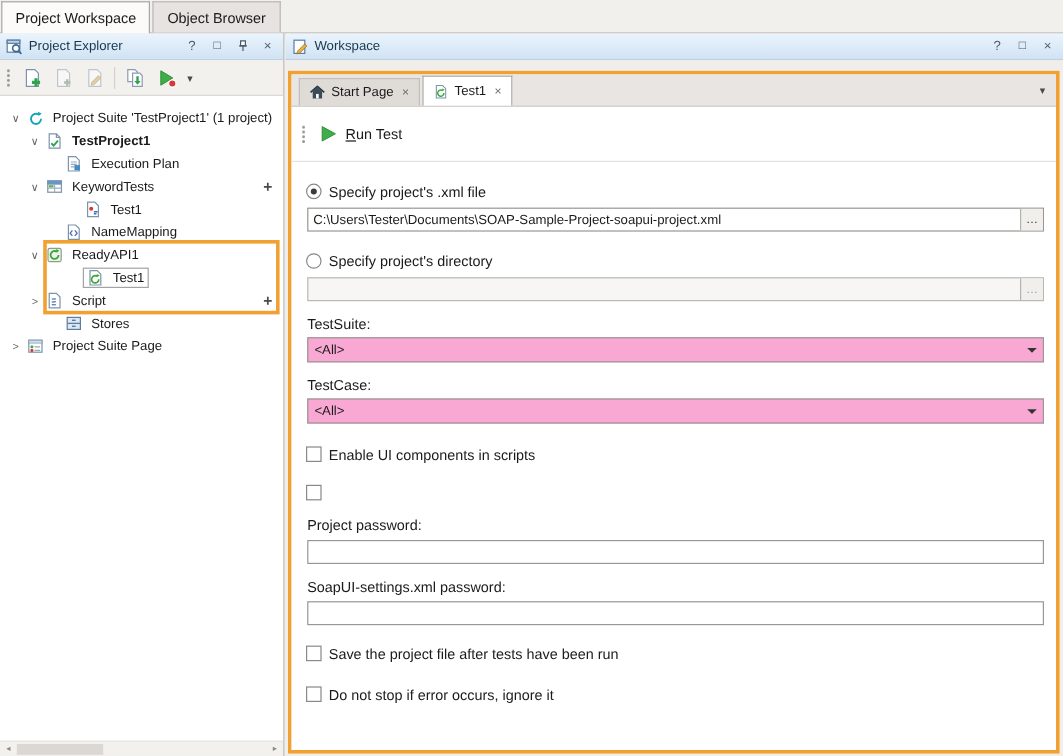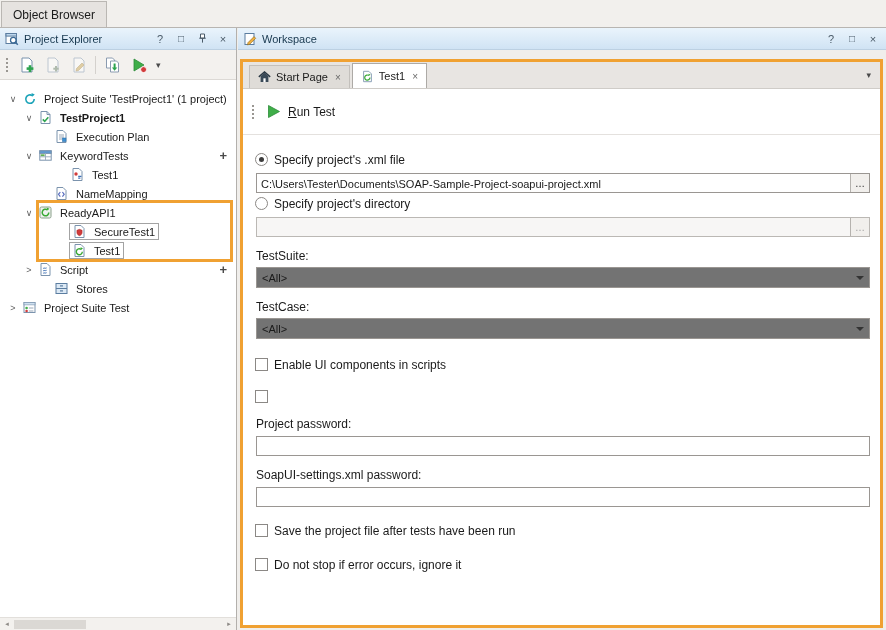--- a/index.html
+++ b/index.html
@@ -95,44 +95,45 @@
     flex:0 0 auto; }
   .text-input { height:20px; border:1px solid #9a9692; display:flex;
     align-items:stretch; margin:5px 0 0 1px; background:#fff; }
   .ti-value { flex:1; padding:1px 4px 0; font-size:11px; white-space:nowrap;
     overflow:hidden; display:flex; align-items:center; }
   .ti-browse { width:19px; border-left:1px solid #b5b2ae; background:#f1efec;
     display:flex; align-items:center; justify-content:center; font-size:10px;
     color:#2e2e2e; }
   .text-input.disabled { background:#f7f6f5; border-color:#bbb8b4; }
   .text-input.disabled .ti-browse { color:#a0a0a0; }
-  .mt14 { margin-top:2px; }
+  .mt14 { margin-top:16px; }
   .field-label { margin:12px 0 4px 1px; }
   .combo { height:21px; border:1px solid #9a9692; display:flex;
-    align-items:center; background:#737373; margin-left:1px; }
+    align-items:center; background:#f9a8d4; margin-left:1px; }
   .combo-value { flex:1; padding:0 5px; font-size:11px; }
   .combo-arrow { width:18px; display:flex; align-items:center;
     justify-content:center; align-self:stretch; }
   .combo-arrow i { width:0; height:0; border-left:4px solid transparent;
     border-right:4px solid transparent; border-top:4px solid #333; }
   .check-row { margin-top:15px; }
   .check-row.first { margin-top:17px; }
   
   .bottom-tabs { height:26px; background:#e9e6e3; border-top:1px solid #b8b5b1;
     display:flex; align-items:stretch; flex:0 0 auto; padding-left:1px; }
   .btab { display:flex; align-items:center; padding:0 11px; font-size:11px;
     border-right:1px solid #c8c5c1; cursor:default; }
   .btab.active { background:#fff; margin-top:-1px; border-right:1px solid #b0ada9;
     border-left:1px solid #b0ada9; }
   svg { display:block; }
 </style>
 </head>
 <body>
 
 <div class="top-tabs">
+  <div class="wtab active">Project Workspace</div>
   <div class="wtab">Object Browser</div>
 </div>
 
 <div class="left-panel">
   <div class="phead">
     <span>
       <svg width="14" height="14" viewBox="0 0 14 14">
           <rect x="1" y="1.5" width="10.5" height="10" fill="#fff" stroke="#5b7da0"></rect>
           <rect x="1" y="1.5" width="10.5" height="2.6" fill="#bcd6ec" stroke="#5b7da0"></rect>
           <circle cx="8.3" cy="8.2" r="2.8" fill="none" stroke="#3a6a96" stroke-width="1.3"></circle>
@@ -273,32 +274,20 @@
       <span class="ticon">
         <svg width="15" height="15" viewBox="0 0 15 15">
             <rect x="2" y="2" width="11" height="11" rx="1.5" fill="#eef2ee" stroke="#8aa08a"></rect>
             <path d="M10.8 7.5a3.3 3.3 0 1 1-1.4-2.7" fill="none" stroke="#39a935" stroke-width="1.5"></path>
             <path d="M8.7 2.6l2.7 1.2-2 1.8z" fill="#39a935"></path>
           </svg>
       </span>
       <span class="tlabel">ReadyAPI1</span>
     </div>
 
-    <div class="trow lvl3">
-      <span class="chev hid"></span>
-      <span class="selbox">
-        <span class="ticon">
-          <svg width="15" height="15" viewBox="0 0 15 15">
-              <path d="M3 1.5h6l3 3v9H3z" fill="#fff" stroke="#7b93ad"></path>
-              <path d="M7.5 5.3l2.6 1v2.1c0 1.6-1 2.7-2.6 3.3-1.6-.6-2.6-1.7-2.6-3.3V6.3z" fill="#d23b3b" stroke="#a02020" stroke-width="0.5"></path>
-            </svg>
-        </span>
-        <span class="tlabel">SecureTest1</span>
-      </span>
-    </div>
 
     <div class="trow lvl3">
       <span class="chev hid"></span>
       <span class="selbox">
         <span class="ticon">
           <svg width="15" height="15" viewBox="0 0 15 15">
               <path d="M3 1.5h6l3 3v9H3z" fill="#fff" stroke="#7b93ad"></path>
               <path d="M10.3 8.7a3 3 0 1 1-1.3-2.4" fill="none" stroke="#39a935" stroke-width="1.4"></path>
               <path d="M8.5 4.3l2.5 1-1.9 1.7z" fill="#39a935"></path>
             </svg>
@@ -337,21 +326,21 @@
       <span class="ticon">
         <svg width="15" height="15" viewBox="0 0 15 15">
             <rect x="2" y="2.5" width="11" height="10" fill="#fff" stroke="#7b93ad"></rect>
             <rect x="2" y="2.5" width="11" height="2.4" fill="#cfe0f0" stroke="#7b93ad" stroke-width="0.6"></rect>
             <circle cx="4.6" cy="8" r="1.3" fill="#3fae49"></circle>
             <circle cx="4.6" cy="11" r="1.3" fill="#d23b3b"></circle>
             <line x1="6.8" y1="8" x2="11.4" y2="8" stroke="#9aa8b8"></line>
             <line x1="6.8" y1="11" x2="11.4" y2="11" stroke="#9aa8b8"></line>
           </svg>
       </span>
-      <span class="tlabel">Project Suite Test</span>
+      <span class="tlabel">Project Suite Page</span>
     </div>
 
     <div class="tree-highlight"></div>
   </div>
 
   <div class="hscroll">
     <span class="hs-arrow">◂</span>
     <span class="hs-thumb"></span>
     <span class="hs-track"></span>
     <span class="hs-arrow">▸</span>

